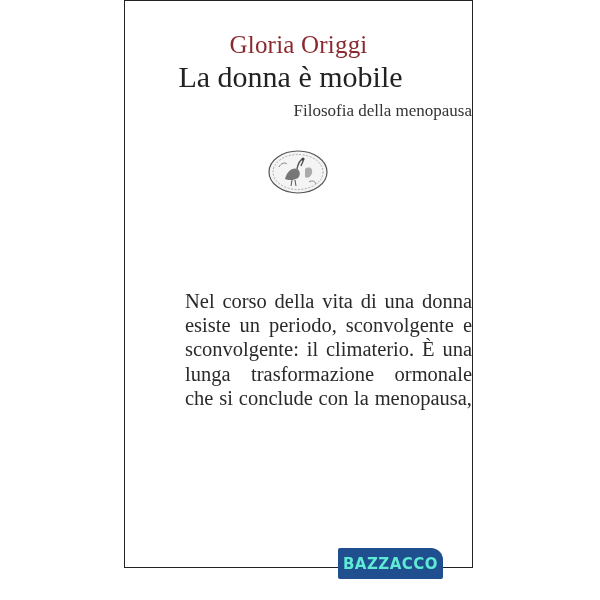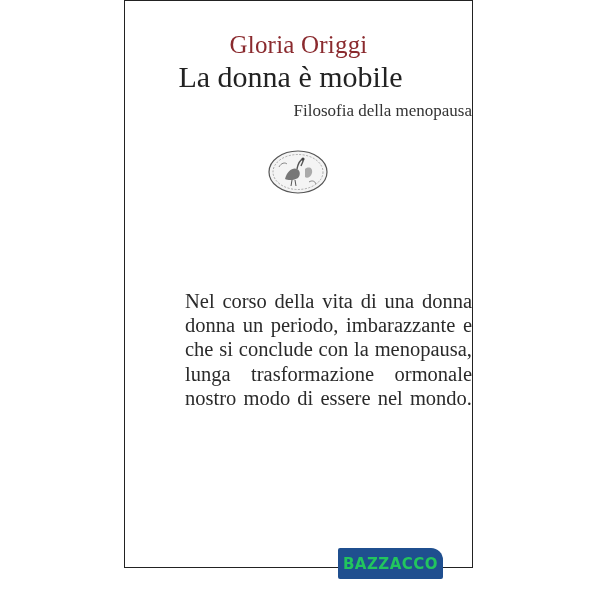--- a/index.html
+++ b/index.html
@@ -25,21 +25,21 @@
   }
   .blurb {
     position: absolute; left: 32px; width: 287px; top: 288px;
     font-size: 20.5px; line-height: 24.2px; color: #2a2a2a; margin-left: 28px;
   }
   .blurb .line { display: block; text-align: justify; text-align-last: justify; white-space: nowrap; }
   .blurb .line.last { text-align-last: justify; }
   .badge {
     position: absolute; left: 213px; top: 547px; width: 105px; height: 31px;
     background: #1f4f8f; border-radius: 2px 12px 2px 2px;
-    color: #22c55e; font-family: "DejaVu Sans", sans-serif; font-weight: bold;
+    color: #5eead4; font-family: "DejaVu Sans", sans-serif; font-weight: bold;
     font-size: 15px; letter-spacing: 0.5px;
     display: flex; align-items: center; justify-content: center;
   }
 </style>
 </head>
 <body>
 
 <div class="cover">
   <div class="author">Gloria Origgi</div>
   <div class="title">La donna è mobile</div>
@@ -53,20 +53,20 @@
     <circle cx="36" cy="10" r="1.6" fill="#444"></circle>
     <line x1="25" y1="31" x2="24" y2="37" stroke="#555" stroke-width="1"></line>
     <line x1="28" y1="31" x2="29" y2="37" stroke="#555" stroke-width="1"></line>
     <path d="M38 20 C42 17, 46 19, 45 24 C44 28, 40 30, 38 28 Z" fill="#aaa"></path>
     <path d="M12 18 C14 14, 18 13, 20 15" fill="none" stroke="#888" stroke-width="1"></path>
     <path d="M42 33 C45 31, 48 32, 49 35" fill="none" stroke="#888" stroke-width="1"></path>
   </svg>
 
   <div class="blurb">
     <span class="line">Nel corso della vita di una donna</span>
-    <span class="line">donna un periodo, imbarazzante e</span>
+    <span class="line">esiste un periodo, sconvolgente e</span>
+    <span class="line">sconvolgente: il climaterio. È una</span>
+    <span class="line">lunga trasformazione ormonale</span>
     <span class="line">che si conclude con la menopausa,</span>
-    <span class="line">lunga trasformazione ormonale</span>
-    <span class="line last">nostro modo di essere nel mondo.</span>
   </div>
 
   <div class="badge">BAZZACCO</div>
 </div>
 
 </body></html>

